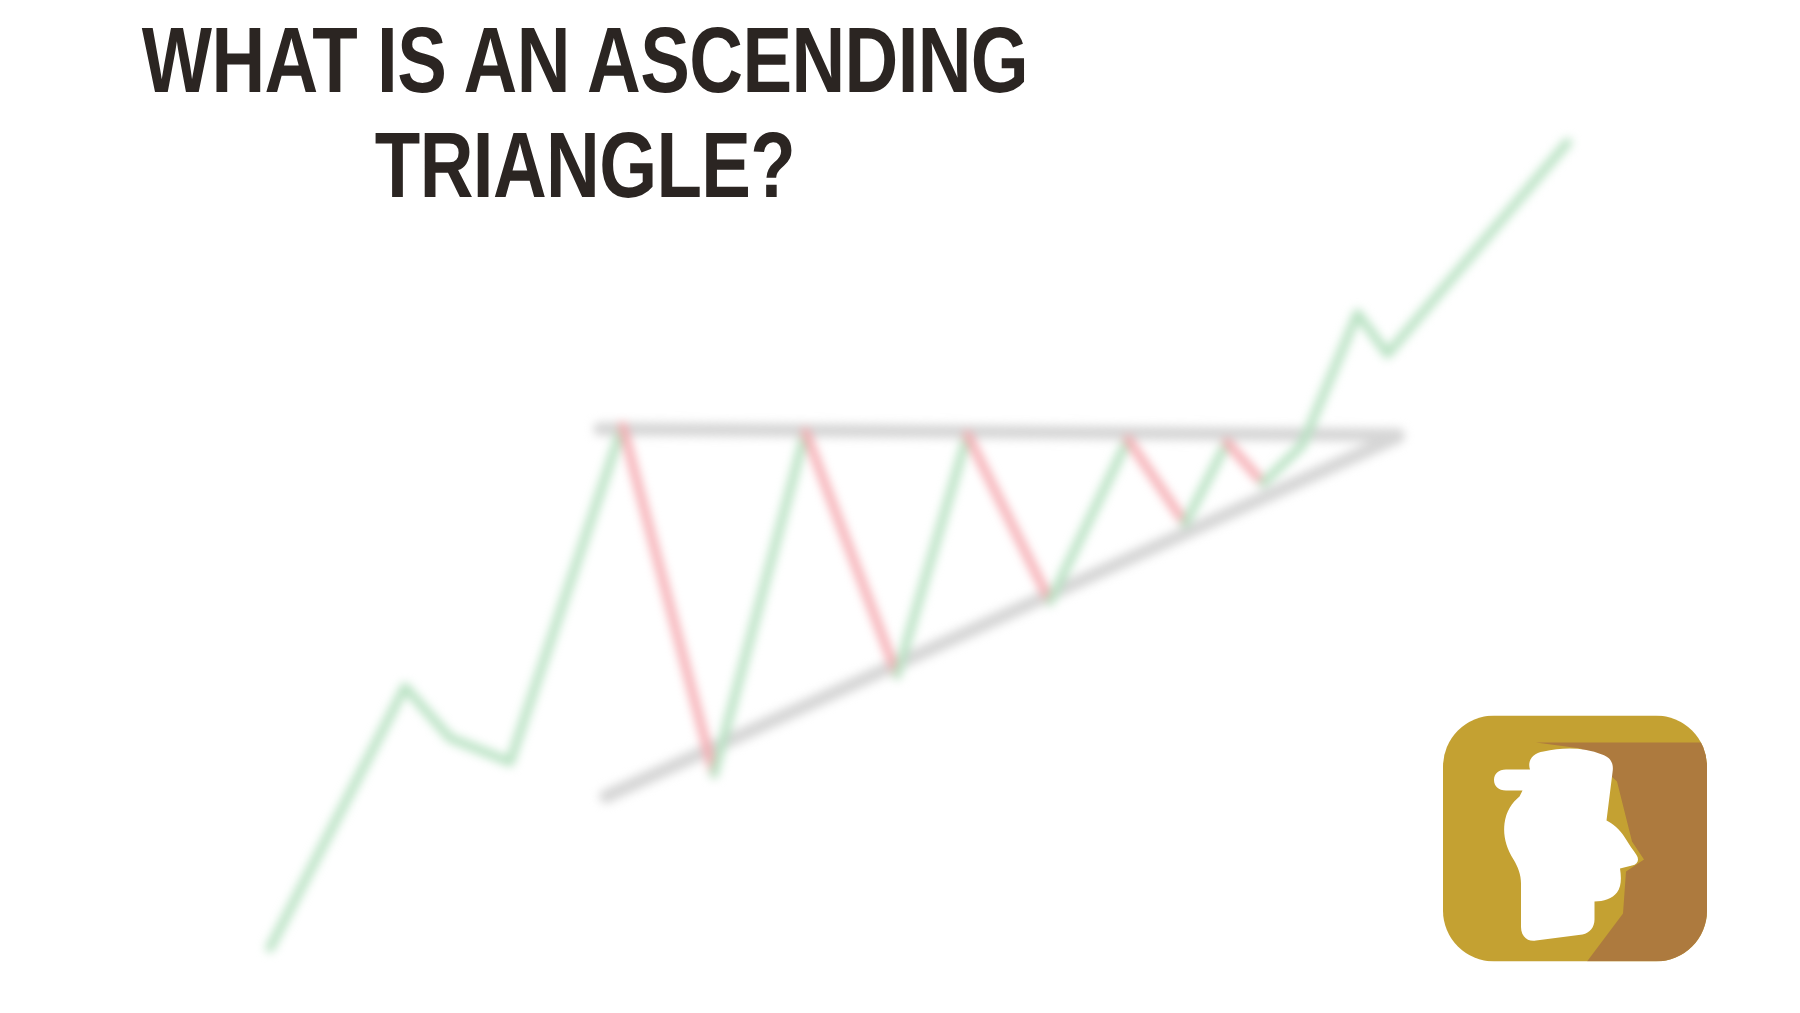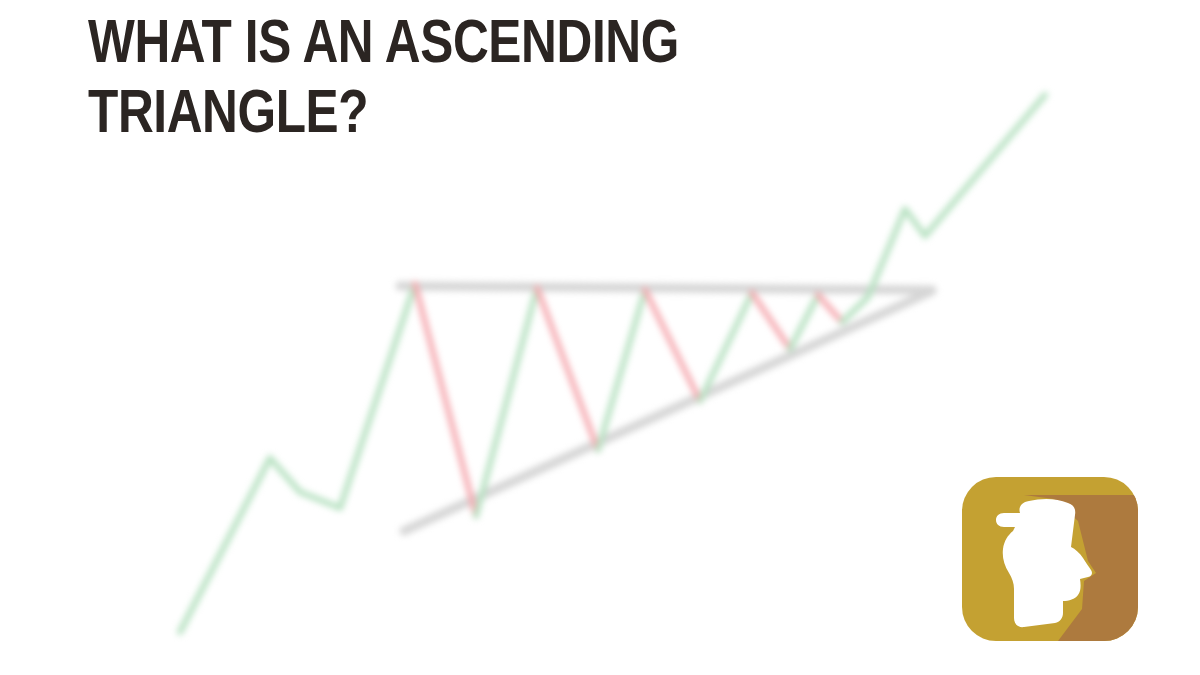--- a/index.html
+++ b/index.html
@@ -13,24 +13,25 @@
     width: 1200px;
     height: 675px;
     background: #ffffff;
     overflow: hidden;
     font-family: "Liberation Sans", sans-serif;
   }
 
   
   #title-block {
     position: absolute;
-    left: 88px;
+    left: 70px;
     top: 6px;
     width: 800px;
     z-index: 30;
+    text-align: center;
   }
   .title-line {
     display: block;
     font-family: "Liberation Sans", sans-serif;
     font-weight: 700;
     font-size: 62px;
     line-height: 70px;
     letter-spacing: -0.5px;
     color: #2b2522;
     text-transform: uppercase;

